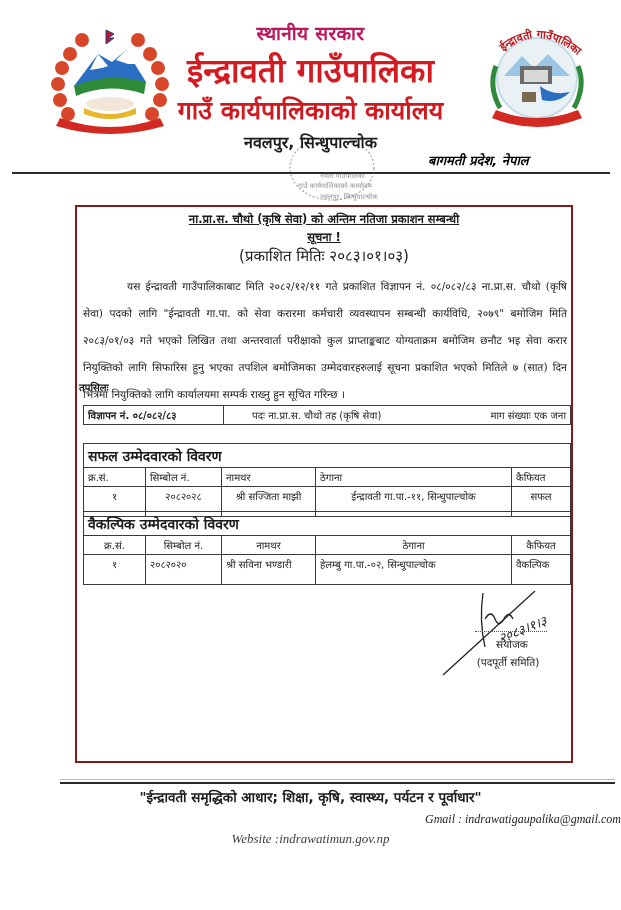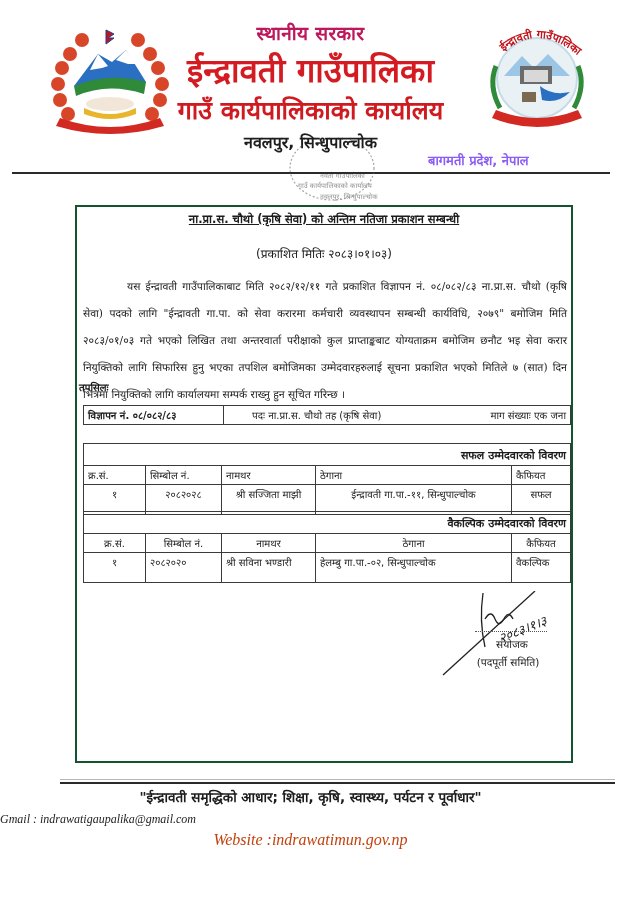--- a/index.html
+++ b/index.html
@@ -12,66 +12,66 @@
 
   .lh-line1 { position: absolute; left: 0; width: 621px; top: 20px; text-align: center;
     font-family: "DejaVu Sans", sans-serif; font-weight: bold; color: #be185d; font-size: 19px; letter-spacing: 0.3px; }
   .lh-line2 { position: absolute; left: 0; width: 621px; top: 47px; text-align: center;
     font-family: "DejaVu Sans", sans-serif; font-weight: bold; color: #d31b21; font-size: 33px; }
   .lh-line3 { position: absolute; left: 0; width: 621px; top: 92px; text-align: center;
     font-family: "DejaVu Sans", sans-serif; font-weight: bold; color: #cf1a20; font-size: 25px; }
   .lh-line4 { position: absolute; left: 0; width: 621px; top: 131px; text-align: center;
     font-family: "DejaVu Sans", sans-serif; font-weight: bold; color: #1d1d1d; font-size: 16px; }
   .lh-province { position: absolute; left: 428px; top: 151px;
-    font-family: "DejaVu Sans", sans-serif; font-weight: bold; color: #8b5cf6; font-size: 13px; }
+    font-family: "DejaVu Sans", sans-serif; font-weight: bold; color: #000000; font-size: 13px; font-style: italic; }
   .lh-rule { position: absolute; left: 12px; top: 172px; width: 598px; height: 2px; background: #2a2a2a; }
 
   .stamp { position: absolute; left: 280px; top: 146px; width: 104px; height: 60px; opacity: 0.55; }
 
   .notice-box { position: absolute; left: 75px; top: 205px; width: 498px; height: 558px;
-    border: 2px solid #14532d; border-bottom-width: 2px; }
+    border: 2px solid #7f1d1d; border-bottom-width: 2px; }
 
   .notice-title { position: absolute; left: 0; width: 100%; top: 4px; text-align: center;
     font-family: "DejaVu Sans", sans-serif; font-weight: bold; font-size: 11.5px; text-decoration: underline; }
   .notice-sub { position: absolute; left: 0; width: 100%; top: 22px; text-align: center;
     font-weight: bold; font-size: 11.5px; text-decoration: underline; }
-  .notice-date { position: absolute; left: 0; width: 100%; top: 38px; text-align: center; font-size: 12px; }
+  .notice-date { position: absolute; left: 0; width: 100%; top: 38px; text-align: center; font-size: 15px; }
 
   .body-para { position: absolute; left: 6px; top: 66px; width: 484px;
     font-family: "DejaVu Serif", serif; font-size: 10.6px; line-height: 27px; text-align: justify; color: #222; }
   .body-para .indent { display: inline-block; width: 44px; }
 
   .tapasil { position: absolute; left: 2px; top: 173px; font-size: 10px; font-weight: bold; }
 
   .info-table { position: absolute; left: 6px; top: 198px; width: 488px; border-collapse: collapse; font-size: 10px; }
   .info-table td { border: 1px solid #3a3a3a; padding: 2px 4px; height: 19px; vertical-align: middle; }
   .info-table .c-center { text-align: center; }
   .fw { font-weight: bold; }
 
   .cand-table { position: absolute; left: 6px; width: 488px; border-collapse: collapse; font-size: 10px; }
   .cand-table td, .cand-table th { border: 1px solid #3a3a3a; padding: 2px 4px; vertical-align: top; font-weight: bold; }
-  .cand-table .section-head { text-align: right; font-size: 11px; height: 22px; vertical-align: middle; }
+  .cand-table .section-head { text-align: left; font-size: 14px; height: 22px; vertical-align: middle; }
   .cand-table th { font-weight: normal; text-align: left; height: 18px; }
   .cand-table td.data { height: 30px; font-weight: normal; }
   .t1 { top: 236px; }
   .t2 { top: 304px; }
   .center { text-align: center !important; }
 
   .signature { position: absolute; left: 362px; top: 384px; width: 120px; height: 86px; }
   .sig-dots { position: absolute; left: 398px; top: 424px; width: 72px; border-top: 1px dotted #555; }
   .sig-role { position: absolute; left: 400px; top: 430px; font-size: 10.5px; width: 70px; text-align: center; }
   .sig-committee { position: absolute; left: 386px; top: 448px; font-size: 10.5px; width: 90px; text-align: center; }
 
   .footer-rule { position: absolute; left: 60px; top: 782px; width: 555px; height: 2px; background: #2a2a2a; }
   .footer-rule2 { position: absolute; left: 60px; top: 779px; width: 555px; height: 1px; background: #b7b7b7; }
   .motto { position: absolute; left: 0; width: 621px; top: 788px; text-align: center; font-weight: bold; font-size: 13.5px; color: #1c1c1c; }
-  .gmail { position: absolute; left: 0; width: 621px; top: 812px; text-align: left;
+  .gmail { position: absolute; left: 0; width: 621px; top: 812px; text-align: right;
     font-family: "Liberation Serif", serif; font-style: italic; font-size: 12px; color: #222; }
   .website { position: absolute; left: 0; width: 621px; top: 831px; text-align: center;
-    font-family: "Liberation Serif", serif; font-style: italic; font-size: 16px; color: #c2410c; }
+    font-family: "Liberation Serif", serif; font-style: italic; font-size: 13px; color: #404040; }
 </style>
 </head>
 <body>
 
 <div class="letterhead">
 
   <svg class="emblem-left" viewBox="0 0 124 112">
     <g fill="#d8462a">
       <circle cx="22" cy="30" r="7"></circle>
         <circle cx="14" cy="44" r="7"></circle>
@@ -123,20 +123,21 @@
 
 <svg class="stamp" viewBox="0 0 104 60">
   <ellipse cx="52" cy="22" rx="42" ry="32" fill="none" stroke="#5a5a5a" stroke-width="1.2" stroke-dasharray="2 2"></ellipse>
   <text x="40" y="32" font-size="7" fill="#333" font-family="DejaVu Sans, sans-serif">नवती गाउँपालिका</text>
   <text x="18" y="42" font-size="7" fill="#333" font-family="DejaVu Sans, sans-serif">गाउँ कार्यपालिकाको कार्यालय</text>
   <text x="40" y="53" font-size="7" fill="#333" font-family="DejaVu Sans, sans-serif">नवलपुर, सिन्धुपाल्चोक</text>
 </svg>
 
 <div class="notice-box">
   <div class="notice-title">ना.प्रा.स. चौथो (कृषि सेवा) को अन्तिम नतिजा प्रकाशन सम्बन्धी</div>
+  <div class="notice-sub">सूचना !</div>
   <div class="notice-date">(प्रकाशित मितिः २०८३।०१।०३)</div>
 
   <p class="body-para"><span class="indent"></span><span>यस ईन्द्रावती गाउँपालिकाबाट मिति २०८२/१२/११ गते प्रकाशित विज्ञापन नं. ०८/०८२/८३ ना.प्रा.स. चौथो (कृषि सेवा) पदको लागि "ईन्द्रावती गा.पा. को सेवा करारमा कर्मचारी व्यवस्थापन सम्बन्धी कार्यविधि, २०७९" बमोजिम मिति २०८३/०१/०३ गते  भएको लिखित तथा अन्तरवार्ता परीक्षाको कुल प्राप्ताङ्कबाट योग्यताक्रम बमोजिम छनौट भइ सेवा करार नियुक्तिको लागि सिफारिस हुनु भएका तपशिल बमोजिमका उम्मेदवारहरुलाई सूचना प्रकाशित भएको मितिले ७ (सात) दिन भित्रमा नियुक्तिको लागि कार्यालयमा सम्पर्क राख्नु हुन सूचित गरिन्छ ।</span></p>
 
   <div class="tapasil">तपसिलः</div>
 
   <table class="info-table">
     <tbody>
         <tr>
       <td class="fw" style="width:140px;">विज्ञापन नं. ०८/०८२/८३</td>

